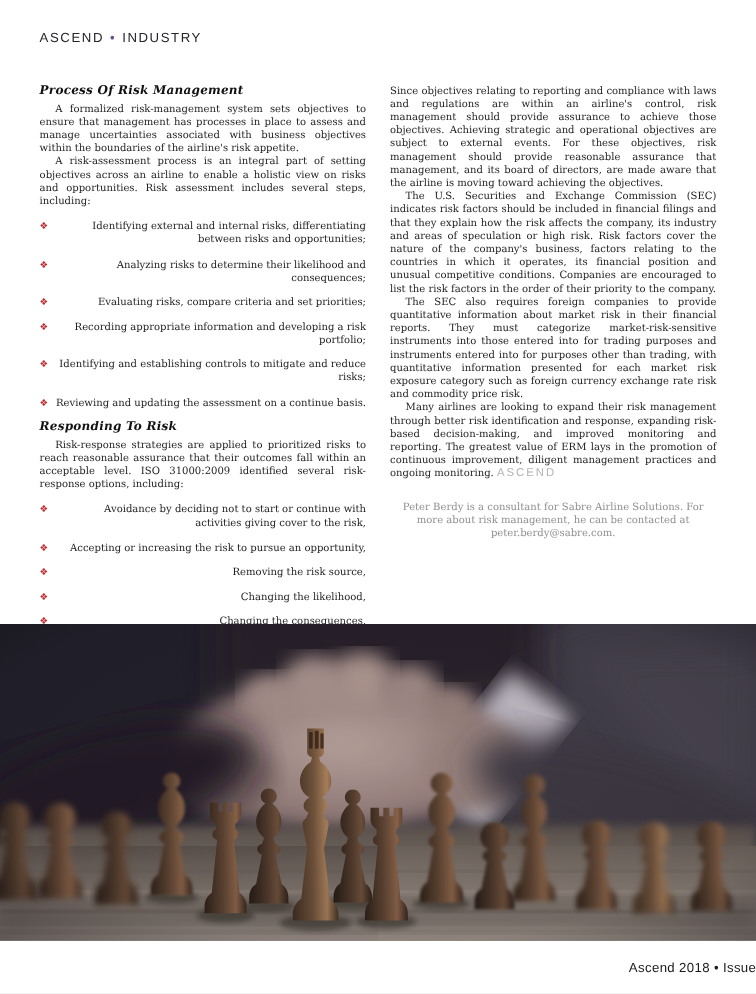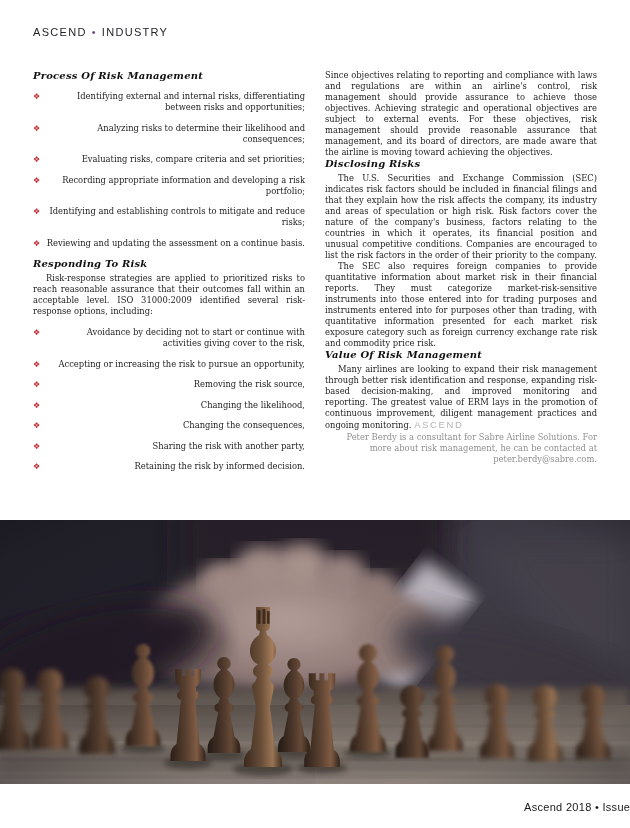--- a/index.html
+++ b/index.html
@@ -27,21 +27,21 @@
   p.body{margin:0;}
   p.indent{text-indent:13px;}
   .blist{margin-top:10px;}
   .bullet{display:flex;margin-bottom:9.5px;text-align:left;}
   .bm{color:#c1272d;font-size:8px;line-height:11px;width:13px;flex:0 0 13px;}
   .bt{flex:1;text-align:right;}
   .endmark{
     font-family:"Liberation Sans","DejaVu Sans",sans-serif;
     color:#b3b3b3;font-size:9.5px;letter-spacing:1.6px;
   }
-  .byline{margin-top:1px;color:#8f8f8f;font-size:8.4px;line-height:11px;text-align:right;}
+  .byline{margin-top:17px;color:#8f8f8f;font-size:8.4px;line-height:11px;text-align:center;}
   
   .photo{position:absolute;left:0;top:520px;width:630px;height:264px;z-index:5;}
   .photo svg{display:block;}
   
   .folio{
     position:absolute;top:801px;right:30px;
     font-family:"Liberation Sans","DejaVu Sans",sans-serif;
     font-size:11px;letter-spacing:.3px;color:#1a1a1a;
   }
 </style>
@@ -49,20 +49,22 @@
 <body>
 
 <div class="page">
 
   <div class="masthead">
     <span>ASCEND</span><span class="dot">•</span><span>INDUSTRY</span>
   </div>
 
   <div class="col col-left">
     <h2 class="sec">Process Of Risk Management</h2>
+    <p class="body indent">A formalized risk-management system sets objectives to ensure that management has processes in place to assess and manage uncertainties associated with business objectives within the boundaries of the airline's risk appetite.</p>
+    <p class="body indent">A risk-assessment process is an integral part of setting objectives across an airline to enable a holistic view on risks and opportunities. Risk assessment includes several steps, including:</p>
 
     <div class="blist">
       <div class="bullet">
           <span class="bm">❖</span>
           <span class="bt">Identifying external and internal risks, differentiating between risks and opportunities;</span>
         </div>
       <div class="bullet">
           <span class="bm">❖</span>
           <span class="bt">Analyzing risks to determine their likelihood and consequences;</span>
         </div>
@@ -115,25 +117,23 @@
       <div class="bullet">
           <span class="bm">❖</span>
           <span class="bt">Retaining the risk by informed decision.</span>
         </div>
     </div>
   </div>
 
   <div class="col col-right">
     <p class="body">Since objectives relating to reporting and compliance with laws and regulations are within an airline's control, risk management should provide assurance to achieve those objectives. Achieving strategic and operational objectives are subject to external events. For these objectives, risk management should provide reasonable assurance that management, and its board of directors, are made aware that the airline is moving toward achieving the objectives.</p>
 
-    <h2 class="sec sec-gap">Disclosing Risks</h2>
     <p class="body indent">The U.S. Securities and Exchange Commission (SEC) indicates risk factors should be included in financial filings and that they explain how the risk affects the company, its industry and areas of speculation or high risk. Risk factors cover the nature of the company's business, factors relating to the countries in which it operates, its financial position and unusual competitive conditions. Companies are encouraged to list the risk factors in the order of their priority to the company.</p>
     <p class="body indent">The SEC also requires foreign companies to provide quantitative information about market risk in their financial reports. They must categorize market-risk-sensitive instruments into those entered into for trading purposes and instruments entered into for purposes other than trading, with quantitative information presented for each market risk exposure category such as foreign currency exchange rate risk and commodity price risk.</p>
 
-    <h2 class="sec sec-gap">Value Of Risk Management</h2>
     <p class="body indent"><span>Many airlines are looking to expand their risk management through better risk identification and response, expanding risk-based decision-making, and improved monitoring and reporting. The greatest value of ERM lays in the promotion of continuous improvement, diligent management practices and ongoing monitoring.</span> <span class="endmark">ASCEND</span></p>
 
     <p class="byline">Peter Berdy is a consultant for Sabre Airline Solutions. For more about risk management, he can be contacted at peter.berdy@sabre.com.</p>
   </div>
 
   <div class="photo">
     <svg width="630" height="264" viewBox="0 0 630 264" xmlns="http://www.w3.org/2000/svg">
       <defs>
         <linearGradient id="bgV" x1="0" y1="0" x2="0" y2="1">
           <stop offset="0" stop-color="#15131b"></stop>

